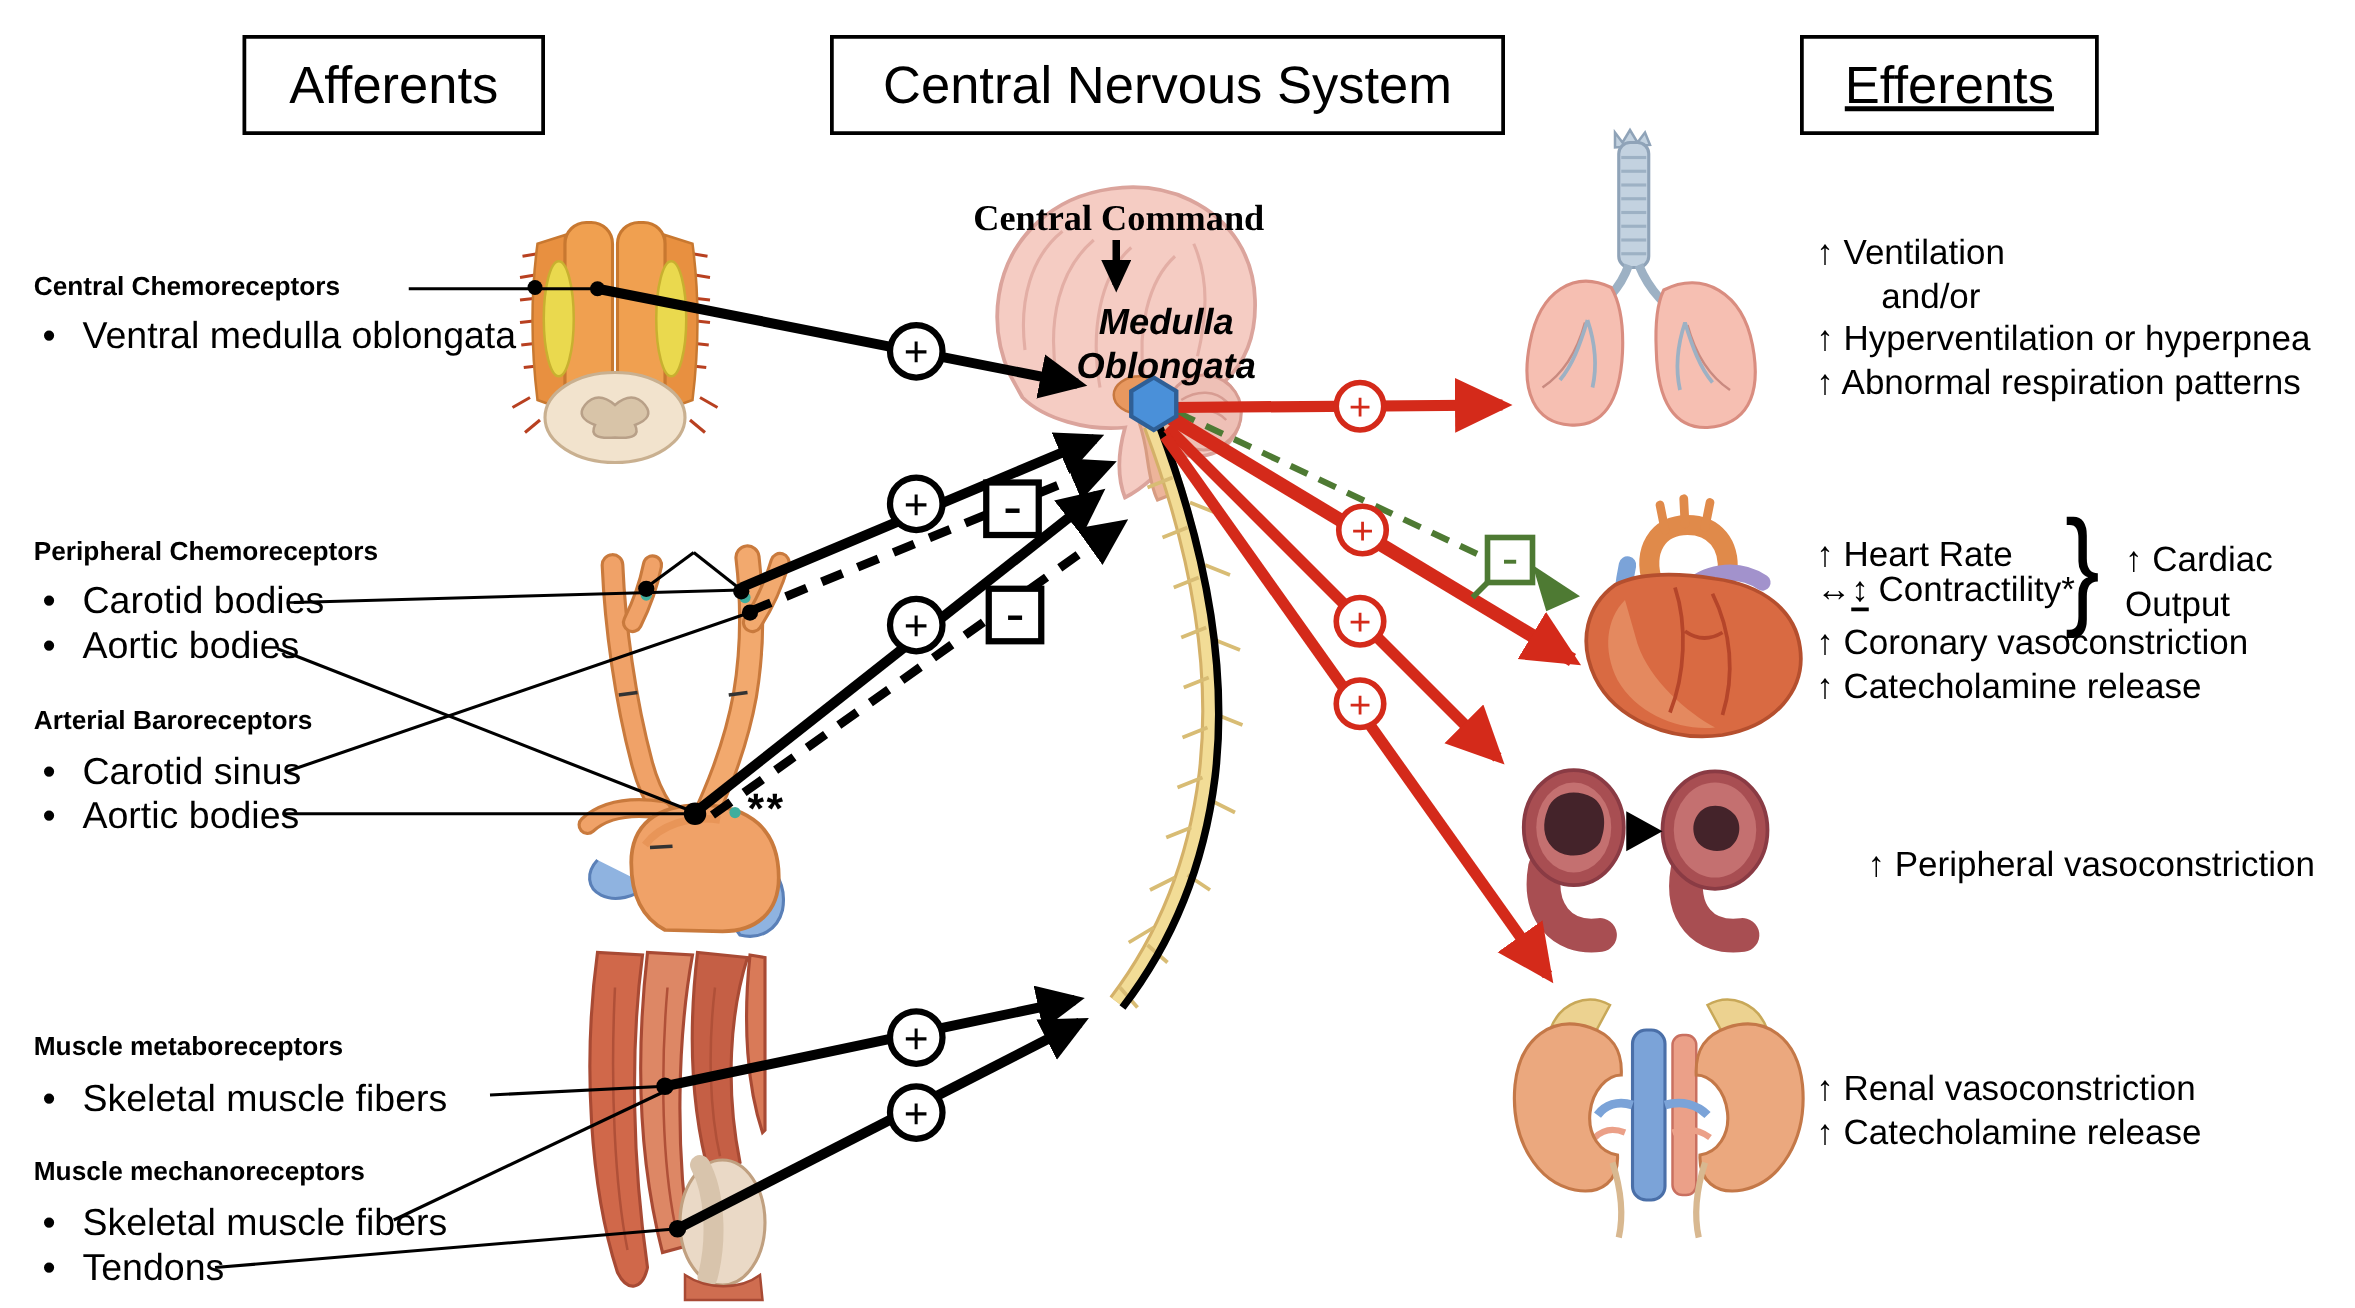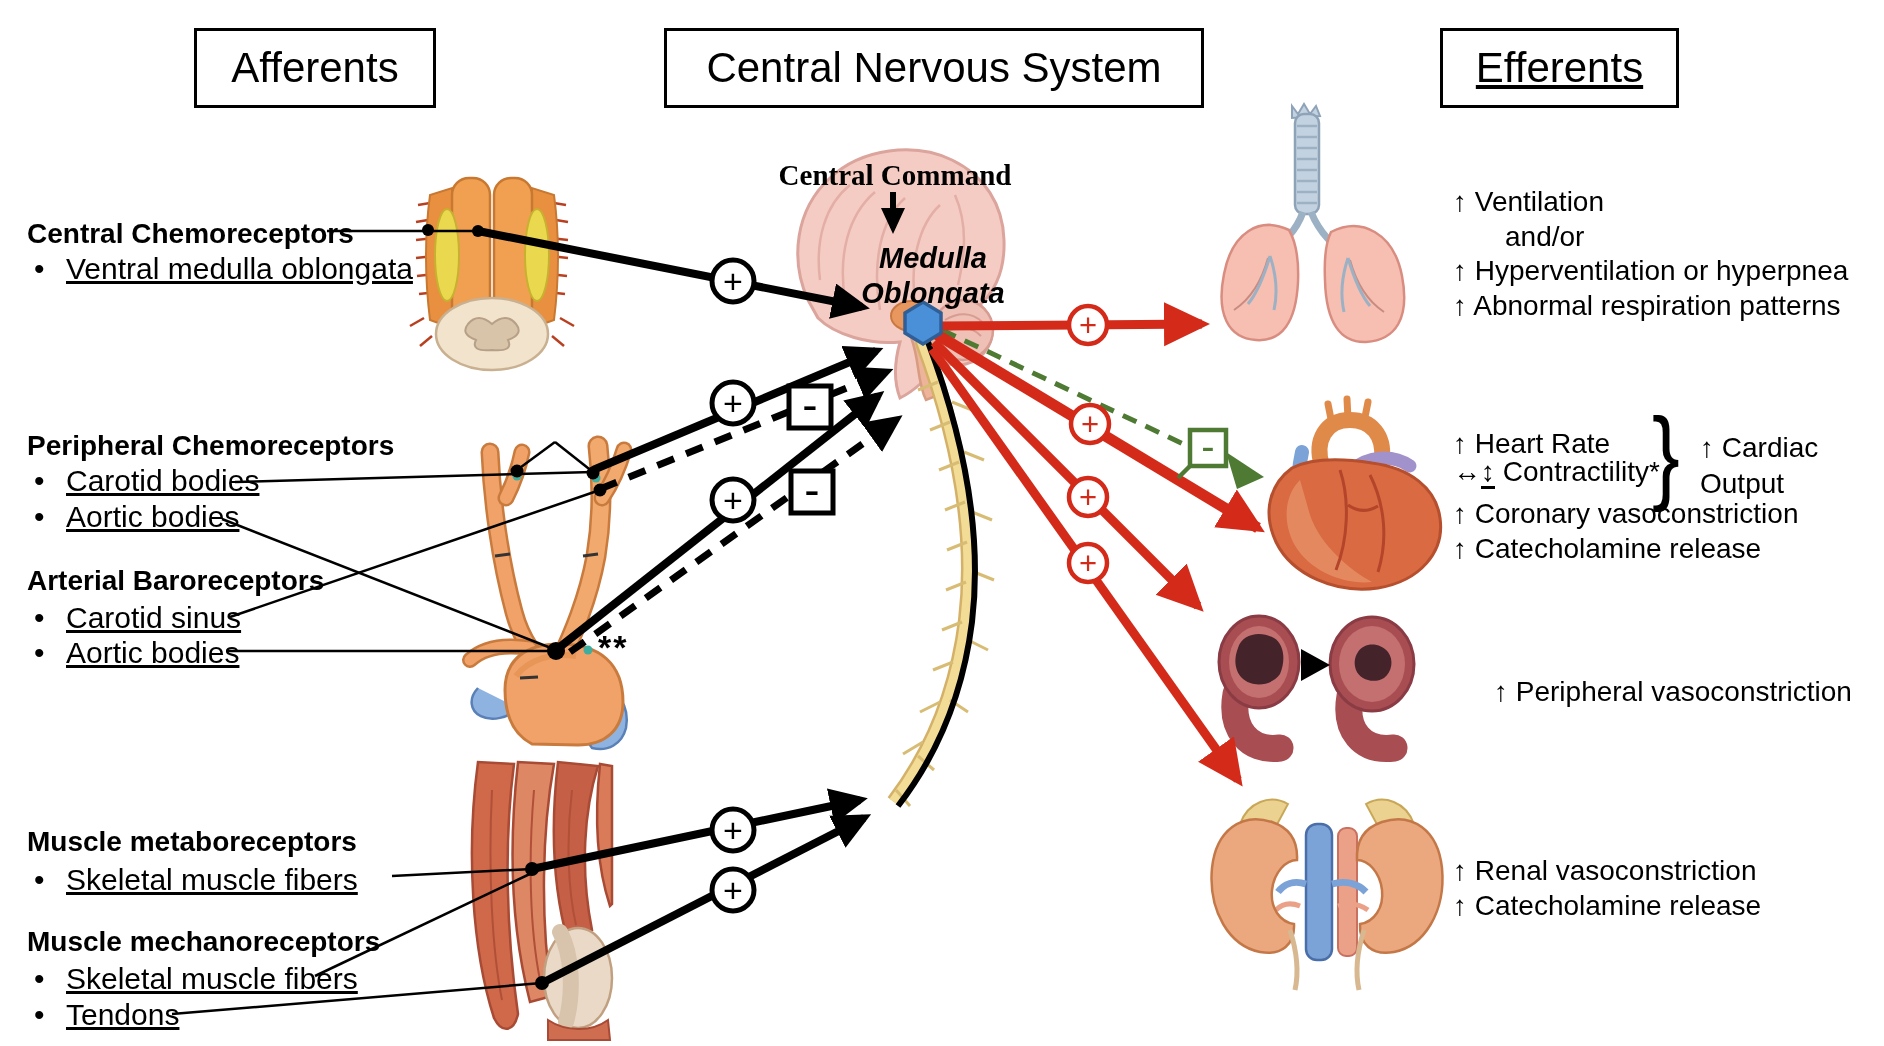--- a/index.html
+++ b/index.html
@@ -2,24 +2,24 @@
 <html><head>
 <meta charset="utf-8">
 <style>
   html,body{margin:0;padding:0;background:#fff;}
   #stage{position:relative;width:1884px;height:1046px;background:#ffffff;overflow:hidden;
          font-family:"Liberation Sans", sans-serif;color:#000;}
   #art{position:absolute;left:0;top:0;}
   .abs{position:absolute;}
   .hdr{position:absolute;border:3px solid #000;background:#fff;display:flex;
        align-items:center;justify-content:center;font-size:42px;color:#000;}
-  .gtitle{font-size:28px;font-weight:bold;white-space:nowrap;}
+  .gtitle{font-size:21px;font-weight:bold;white-space:nowrap;}
   .gitem{font-size:30px;white-space:nowrap;}
   .bullet{position:absolute;left:34px;}
-  .itxt{position:absolute;left:66px;text-decoration:underline;}
+  .itxt{position:absolute;left:66px;}
   .etxt{font-size:28px;white-space:nowrap;}
   .cc{font-size:29px;font-weight:bold;white-space:nowrap;}
   .med{font-size:29px;font-weight:bold;font-style:italic;white-space:nowrap;text-align:center;}
   .brace{font-size:104px;font-weight:400;transform:scaleX(0.8);transform-origin:left center;line-height:1;}
   .updown{border-bottom:3px solid #000;padding-bottom:0px;line-height:1;display:inline-block;}
   .stars{font-size:34px;font-weight:bold;letter-spacing:2px;}
 </style>
 </head>
 <body>
 

